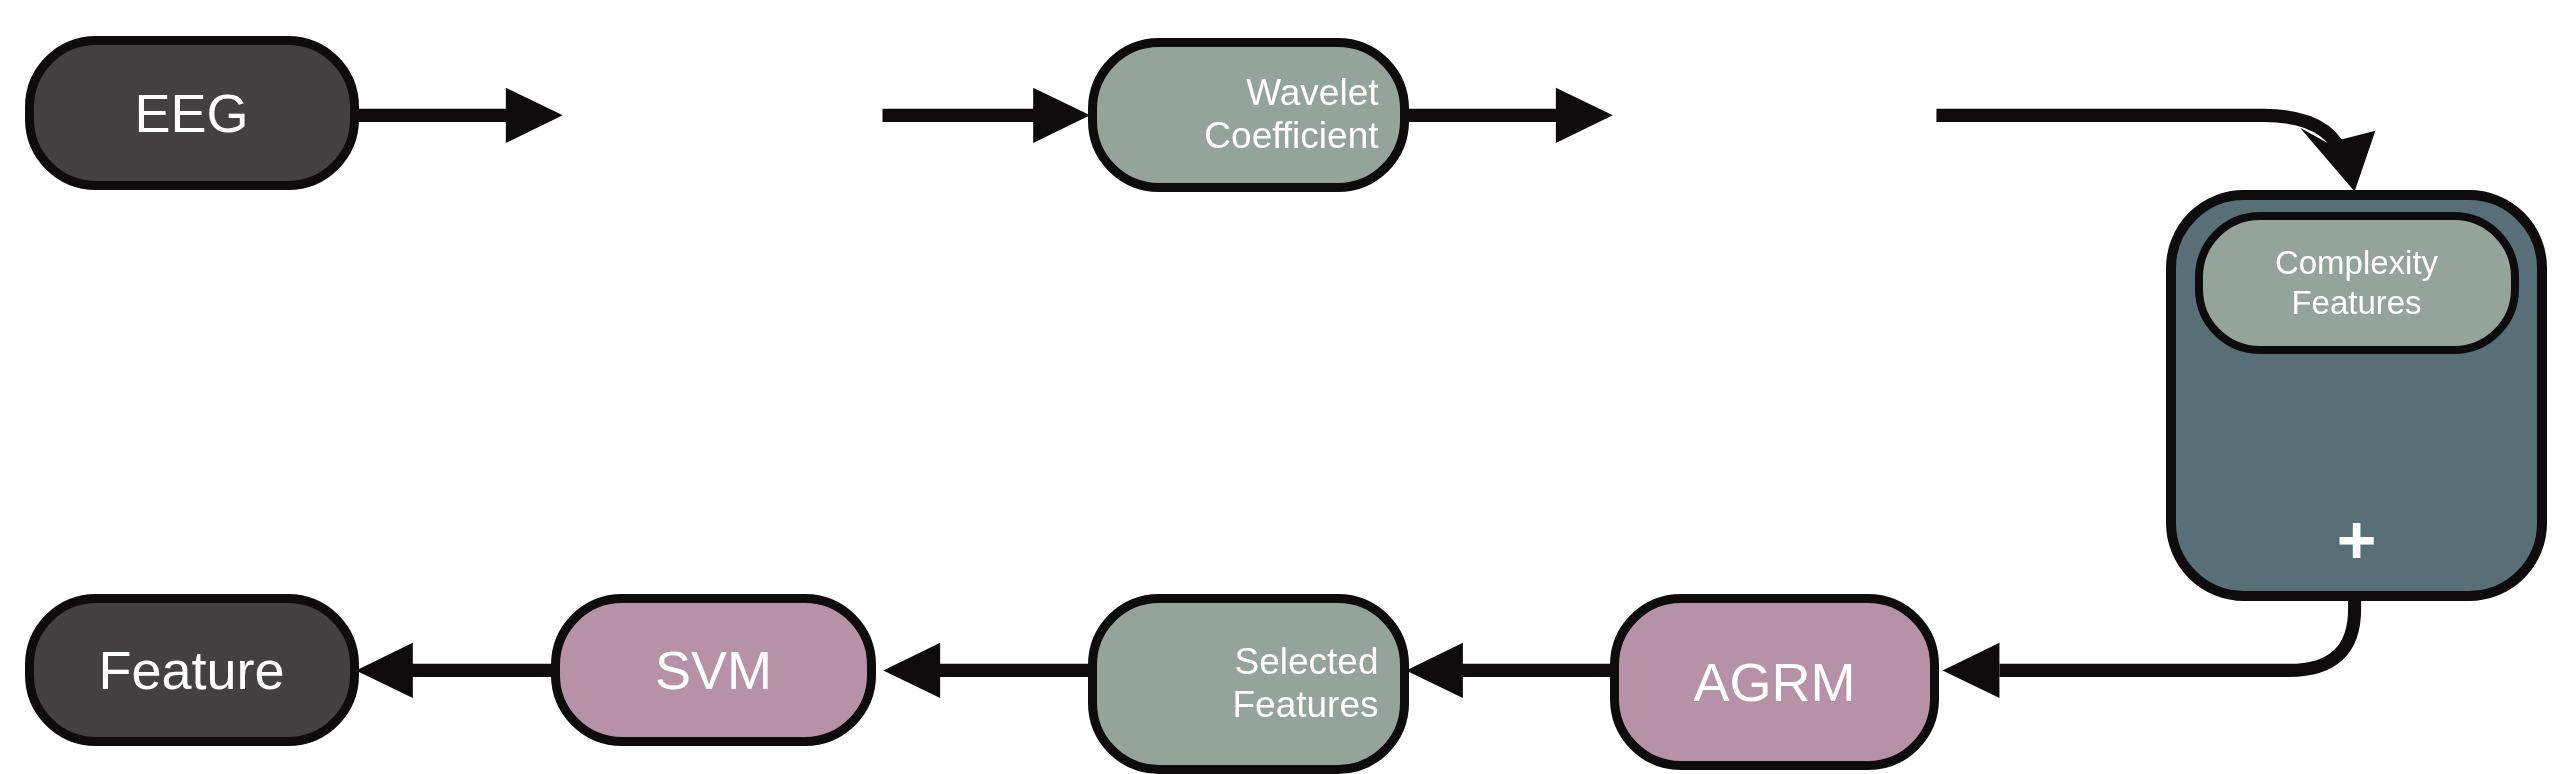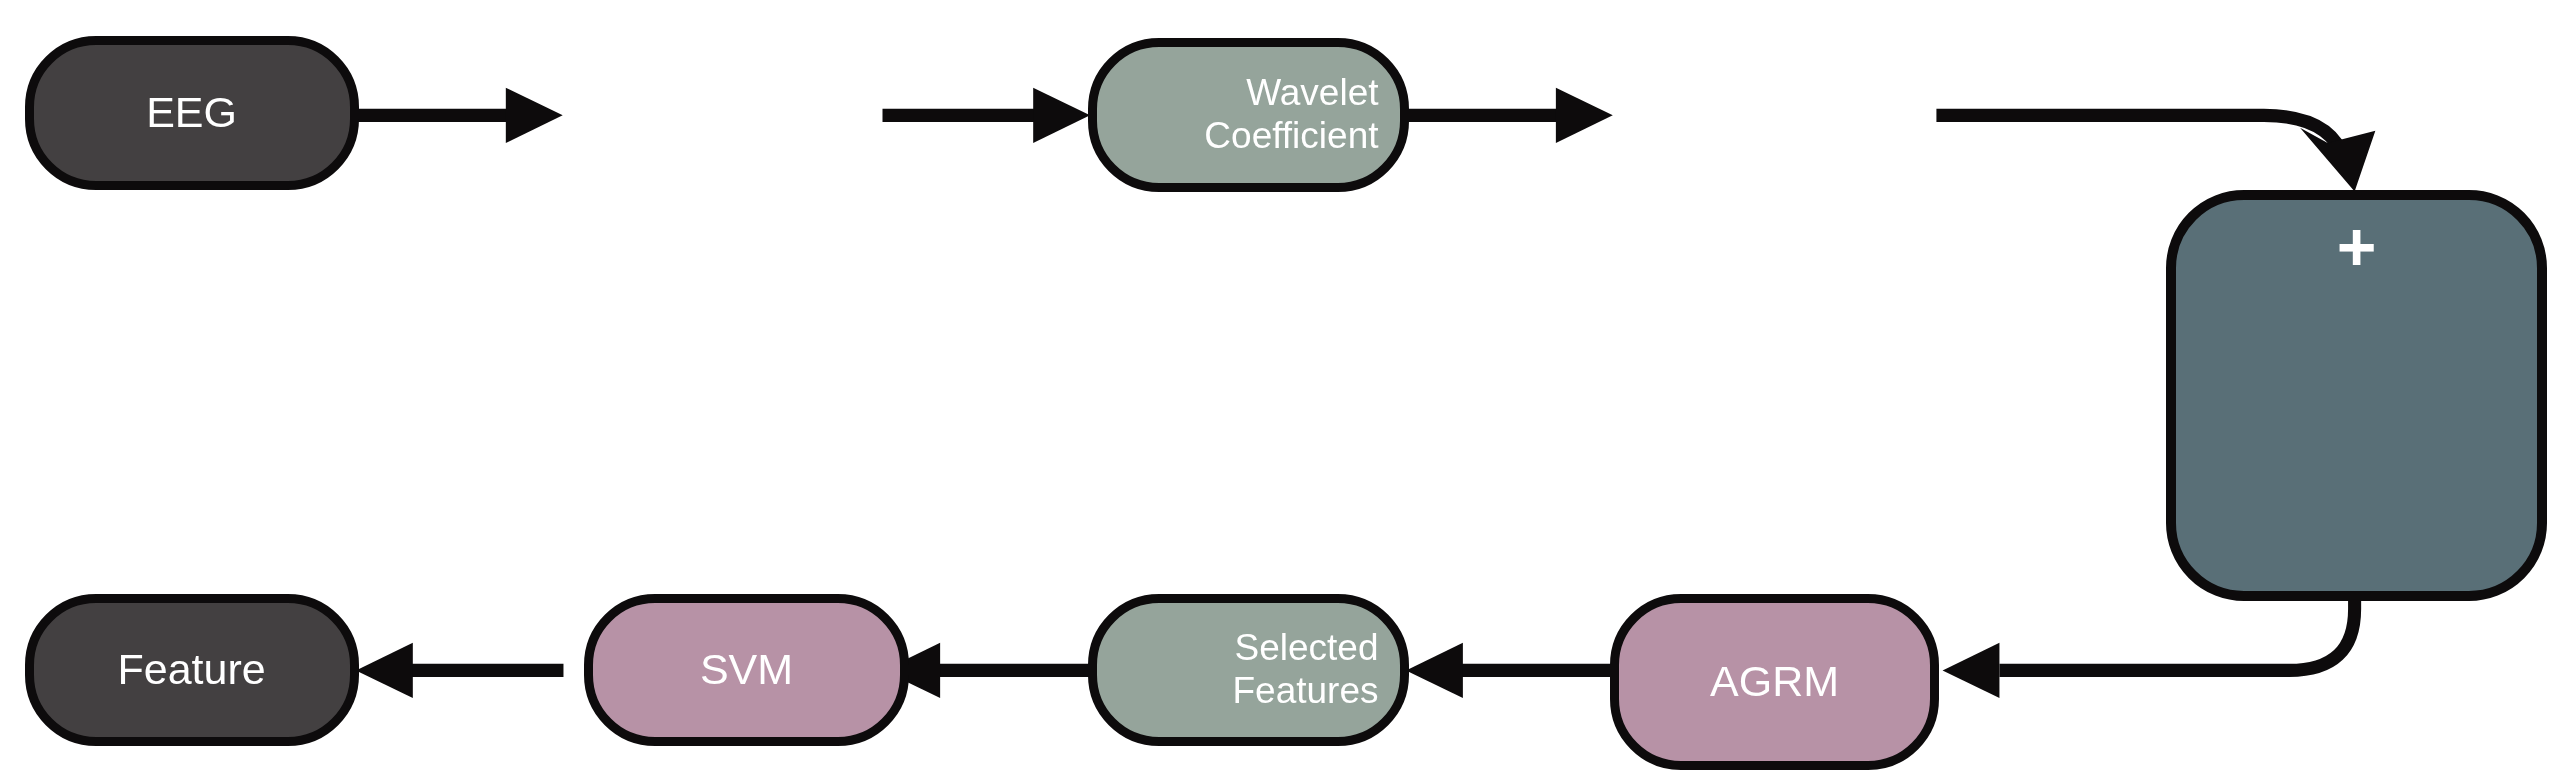--- a/index.html
+++ b/index.html
@@ -20,36 +20,36 @@
   .stage { position: absolute; inset: 0; width: 2576px; height: 775px; }
   .arrows { position: absolute; left: 0; top: 0; width: 2576px; height: 775px; }
 
   .node {
     position: absolute;
     display: flex; align-items: center; justify-content: center;
     text-align: center;
     color: var(--text);
     border: 9.2px solid var(--stroke);
     border-radius: 71px;
-    font-size: 43px;
+    font-size: 54px;
     line-height: 1.16;
     padding: 0 21.5px;
   }
   .node.two-line { font-size: 37px; }
   .fill-dark  { background: var(--dark); }
   .fill-mauve { background: var(--mauve); }
   .fill-sage  { background: var(--sage); text-align: right; }
 
   .n-eeg      { left: 24.6px;   top: 36px;  width: 334px; height: 154px; }
   .n-dtdwt    { left: 560px;  top: 38px;  width: 325px; height: 154px; }
   .n-wavelet  { left: 1088px; top: 38px;  width: 321px; height: 154px; }
   .n-feature  { left: 1610px; top: 38px;  width: 329px; height: 154px; }
   .n-labels   { left: 24.6px;   top: 594px; width: 334px; height: 152px; }
-  .n-svm      { left: 584px;  top: 594px; width: 325px; height: 152px; }
-  .n-selected { left: 1088px; top: 594px; width: 321px; height: 152px; }
+  .n-svm      { left: 551px;  top: 594px; width: 325px; height: 152px; }
+  .n-selected { left: 1088px; top: 594px; width: 321px; height: 180px; }
   .n-agrm     { left: 1610px; top: 594px; width: 329px; height: 176px; }
 
   .group {
     position: absolute;
     left: 2166px; top: 190px; width: 381px; height: 411px;
     background: var(--teal);
     border: 10px solid var(--stroke);
     border-radius: 78px;
     display: flex; flex-direction: column;
     align-items: center; justify-content: space-between;
@@ -113,20 +113,21 @@
     <g>
       <line x1="733" y1="872" x2="535" y2="872" stroke-width="17"></line>
       <polygon points="537,836 463,872 537,908" fill="#0d0b0c" stroke="none"></polygon>
     </g>
   </svg>
 
   <div class="node fill-dark n-eeg">EEG</div>
   <div class="node fill-sage two-line n-wavelet">Wavelet Coefficient</div>
 
   <div class="group">
+    <div class="pill">Complexity Features</div>
     <div class="plus">+</div>
   </div>
 
   <div class="node fill-mauve n-agrm">AGRM</div>
   <div class="node fill-sage two-line n-selected">Selected Features</div>
   <div class="node fill-mauve n-svm">SVM</div>
   <div class="node fill-dark n-labels">Feature</div>
 
 </div>
 

